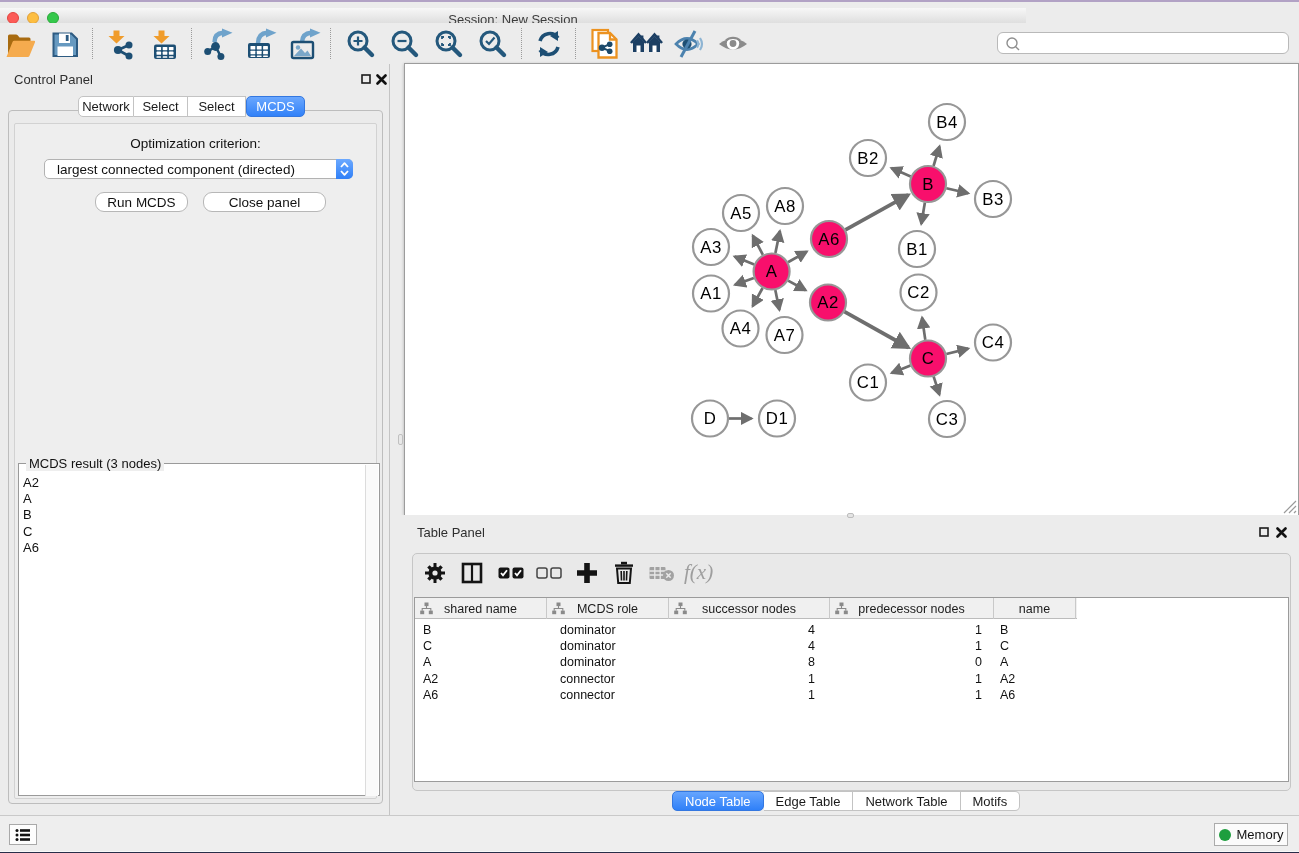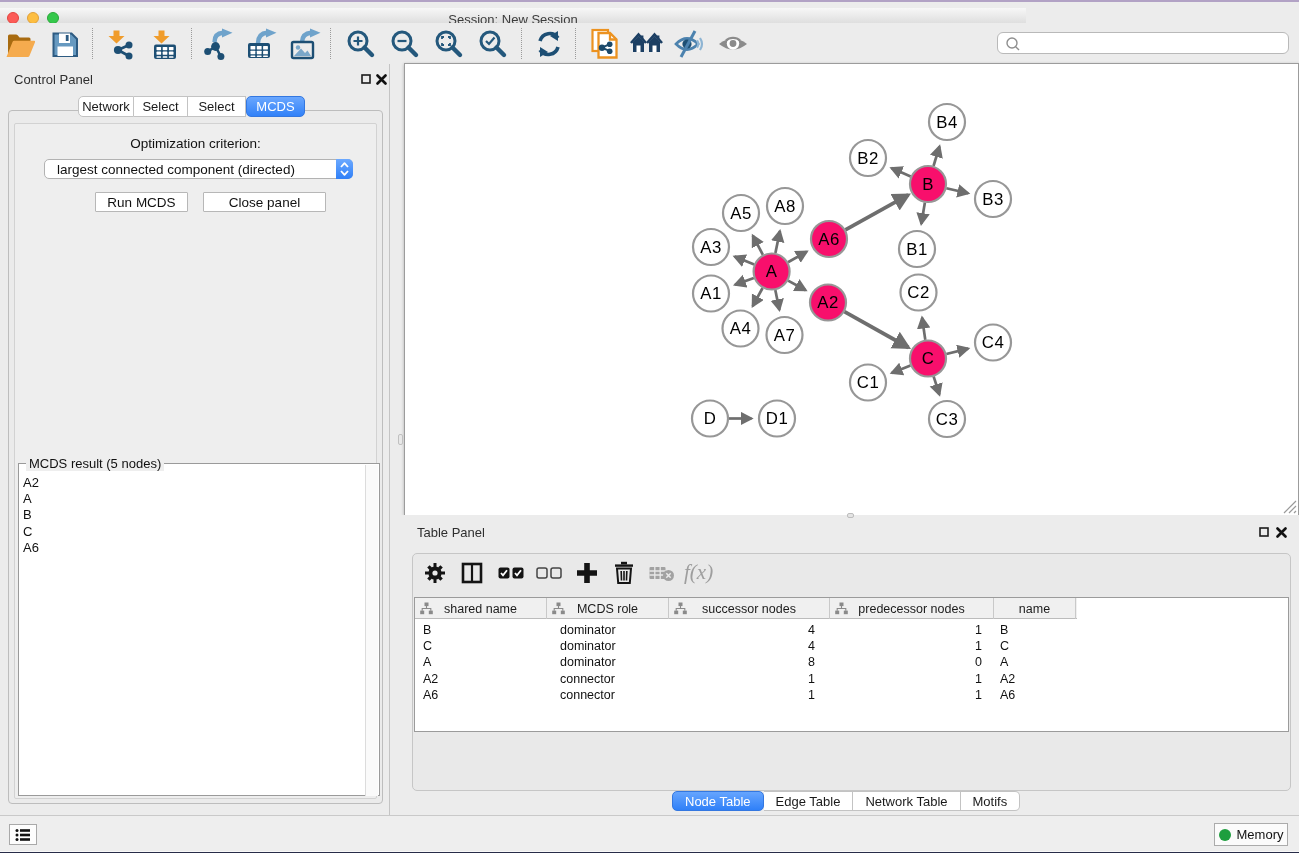--- a/index.html
+++ b/index.html
@@ -19,36 +19,36 @@
 .cphead{position:absolute;left:14px;top:8px;font-size:13px;color:#2e2e2e}
 .cpbox{position:absolute;left:8px;top:46px;width:375px;height:694px;background:#ebebeb;border:1px solid #bdbdbd;border-radius:4px}
 .cpbox2{position:absolute;left:5px;top:12px;width:363px;height:676px;background:#eeeeee;border:1px solid #d2d2d2;border-radius:2px}
 .tabs{position:absolute;left:78px;top:32px;height:21px;display:flex;z-index:5}
 .tab{height:21px;background:#fff;border:1px solid #c3c3c3;border-left:none;font-size:13px;color:#1a1a1a;display:flex;align-items:center;justify-content:center}
 .tab.first{border-left:1px solid #c3c3c3;border-radius:5px 0 0 5px}
 .tab.sel{background:linear-gradient(#6aa7fe,#3181f8);color:#fff;border:1px solid #3377e0;border-radius:5px}
 .optlabel{position:absolute;left:0;top:12px;width:100%;text-align:center;font-size:13.5px;color:#111}
 .combo{position:absolute;left:29px;top:35px;width:309px;height:20px;background:#fff;border:1px solid #b2b2b2;border-radius:5px;font-size:13.5px;color:#111;line-height:19px;padding-left:12px}
 .combobtn{position:absolute;right:-1px;top:-1px;width:17px;height:20px;background:linear-gradient(#6ca9ff,#2f80f8);border-radius:0 5px 5px 0}
-.btn{position:absolute;height:20px;background:#fff;border:1px solid #b7b7b7;border-radius:1px;font-size:13.5px;color:#111;display:flex;align-items:center;justify-content:center}
+.btn{position:absolute;height:20px;background:#fff;border:1px solid #b7b7b7;border-radius:9px;font-size:13.5px;color:#111;display:flex;align-items:center;justify-content:center}
 .fieldset{position:absolute;left:3px;top:339px;width:362px;height:333px;border:1px solid #9a9a9a;background:#fff}
 .legend{position:absolute;left:7px;top:-8px;background:#eeeeee;padding:0 3px;font-size:13px;color:#111}
 .mlist{position:absolute;left:4px;top:11px;font-size:13px;color:#111;line-height:16.2px}
 .mscroll{position:absolute;right:1px;top:1px;width:13px;height:331px;background:#fafafa;border-left:1px solid #dcdcdc}
 
 .netwin{left:404px;top:63px;width:895px;height:452px;background:#fff;border:1px solid #9c9c9c;box-shadow:0 1px 3px rgba(0,0,0,.25)}
 .nettb{position:absolute;left:0;top:0;width:100%;height:21px;background:linear-gradient(#f6f6f6,#dadada);border-bottom:1px solid #b0b0b0}
 .nettitle{position:absolute;top:4px;width:100%;text-align:center;font-size:13px;color:#333}
 .ntl{position:absolute;top:5px;width:11.5px;height:11.5px;border-radius:50%}
 .canvas{position:absolute;left:0;top:22px;width:893px;height:429px;background:#fff;overflow:hidden}
 
 .tpanel{left:391px;top:515px;width:908px;height:300px;background:#ececec}
 .tphead{position:absolute;left:26px;top:10px;font-size:13px;color:#2e2e2e}
 .tptoolbox{position:absolute;left:21px;top:38px;width:879px;height:238px;background:#e9e9e9;border:1px solid #c6c6c6;border-radius:5px}
-.tptable{position:absolute;left:23px;top:82px;width:875px;height:135px;background:#fff;border:1px solid #9b9b9b}
+.tptable{position:absolute;left:23px;top:82px;width:875px;height:185px;background:#fff;border:1px solid #9b9b9b}
 .thead{position:absolute;left:0;top:0;width:662px;height:21px;background:#f0f0f0;border-bottom:1px solid #bcbcbc;font-size:12.5px;color:#1c1c1c}
 .hcell{position:absolute;top:0;height:21px;border-right:1px solid #c9c9c9;display:flex;align-items:center;justify-content:center}
 .hico{position:absolute;left:5px;top:4px}
 .trow{position:absolute;font-size:12.5px;color:#111;height:16.3px;line-height:16.3px}
 .btabs{position:absolute;left:281px;top:276px;height:20px;display:flex}
 .btab{height:20px;background:#fff;border:1px solid #c3c3c3;border-left:none;font-size:13px;color:#1a1a1a;display:flex;align-items:center;justify-content:center;padding:0 12px}
 .btab.first{border-left:1px solid #c3c3c3;border-radius:5px 0 0 5px}
 .btab.last{border-radius:0 5px 5px 0}
 .btab.sel{background:linear-gradient(#66a5fe,#2f80f8);color:#fff;border:1px solid #3377e0;border-radius:5px}
 
@@ -255,21 +255,21 @@
     <div class="optlabel">Optimization criterion:</div>
     <div class="combo">largest connected component (directed)
       <div class="combobtn"><svg width="17" height="20" viewBox="0 0 17 20">
               <path d="M5,8 L8.5,4.2 L12,8" fill="none" stroke="#fff" stroke-width="1.8" stroke-linejoin="round"></path>
               <path d="M5,12 L8.5,15.8 L12,12" fill="none" stroke="#fff" stroke-width="1.8" stroke-linejoin="round"></path>
             </svg></div>
     </div>
     <div class="btn" style="left:80px;top:68px;width:93px">Run MCDS</div>
     <div class="btn" style="left:188px;top:68px;width:123px">Close panel</div>
     <div class="fieldset">
-      <div class="legend">MCDS result (5 nodes)</div>
+      <div class="legend">MCDS result (3 nodes)</div>
       <div class="mlist">A2<br>A<br>B<br>C<br>A6</div>
       <div class="mscroll"></div>
     </div>
    </div>
   </div>
 </div>
 <div class="abs netwin">
   <div class="canvas">
 <svg width="894" height="428" viewBox="0 0 894 428" font-family="Liberation Sans, sans-serif">
         <defs>

